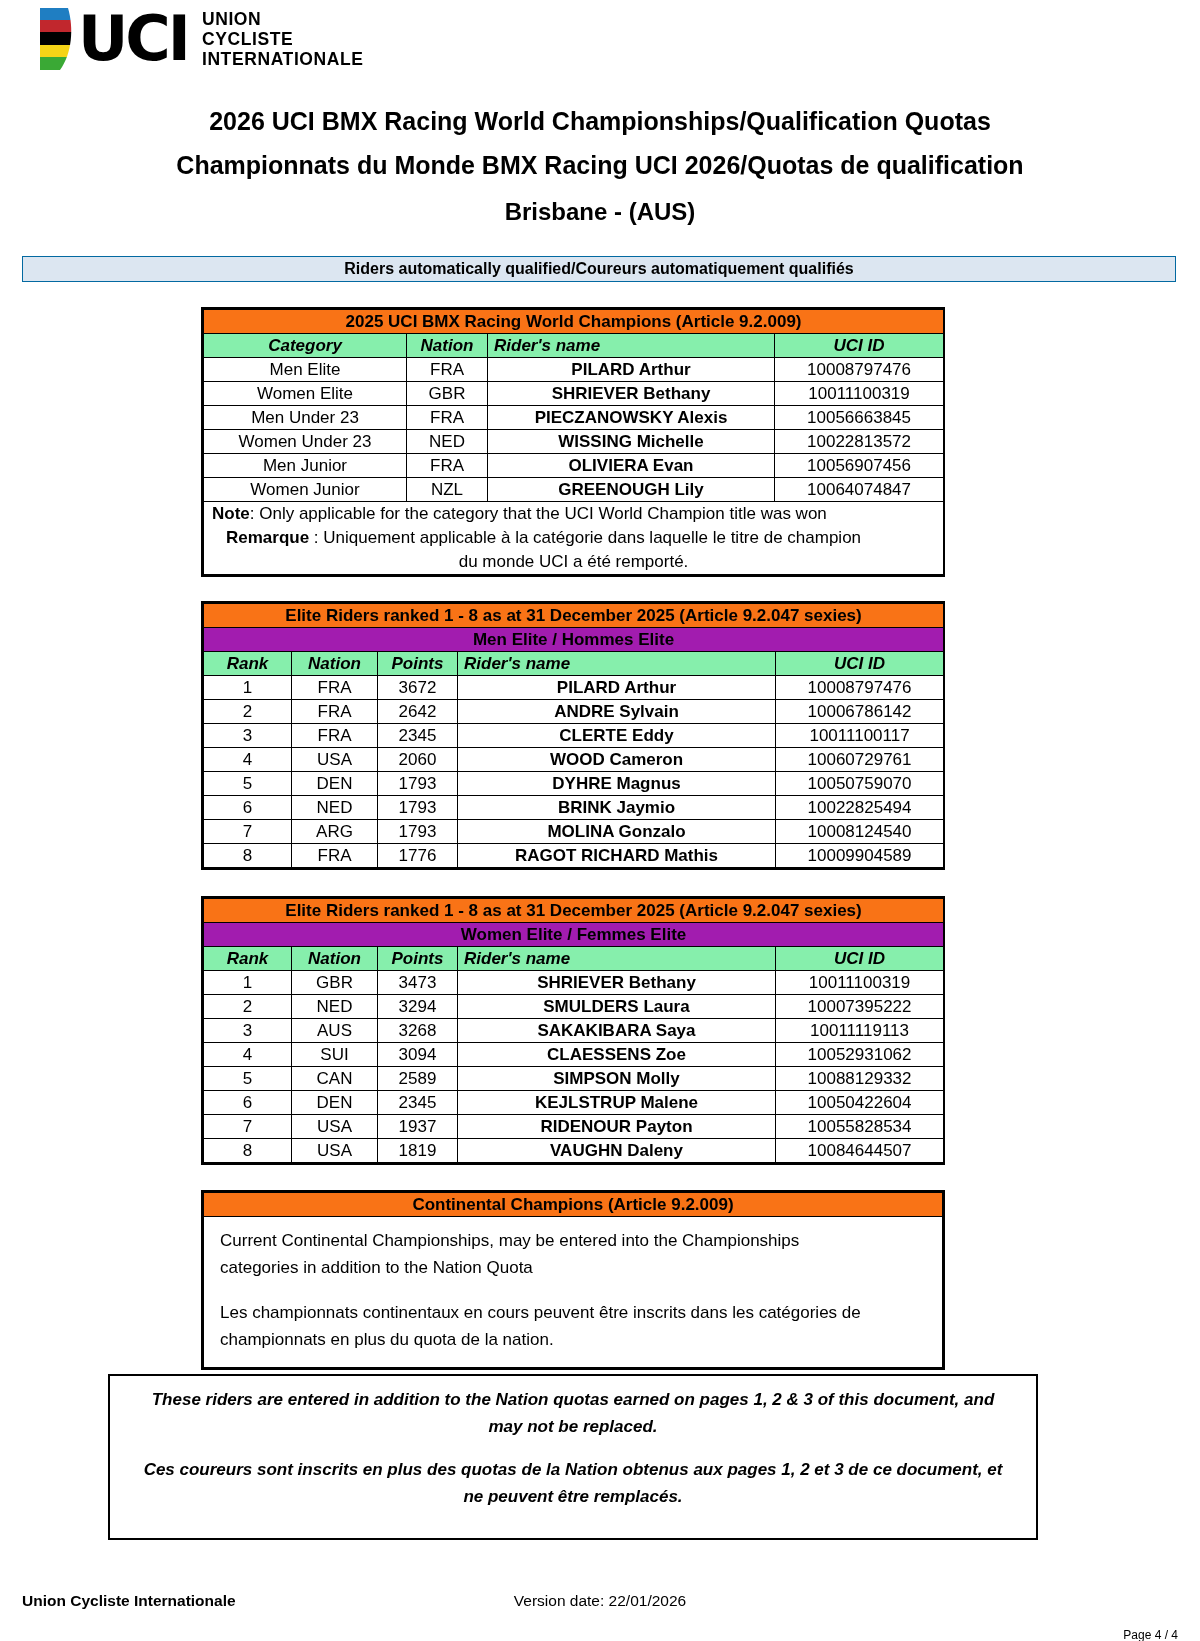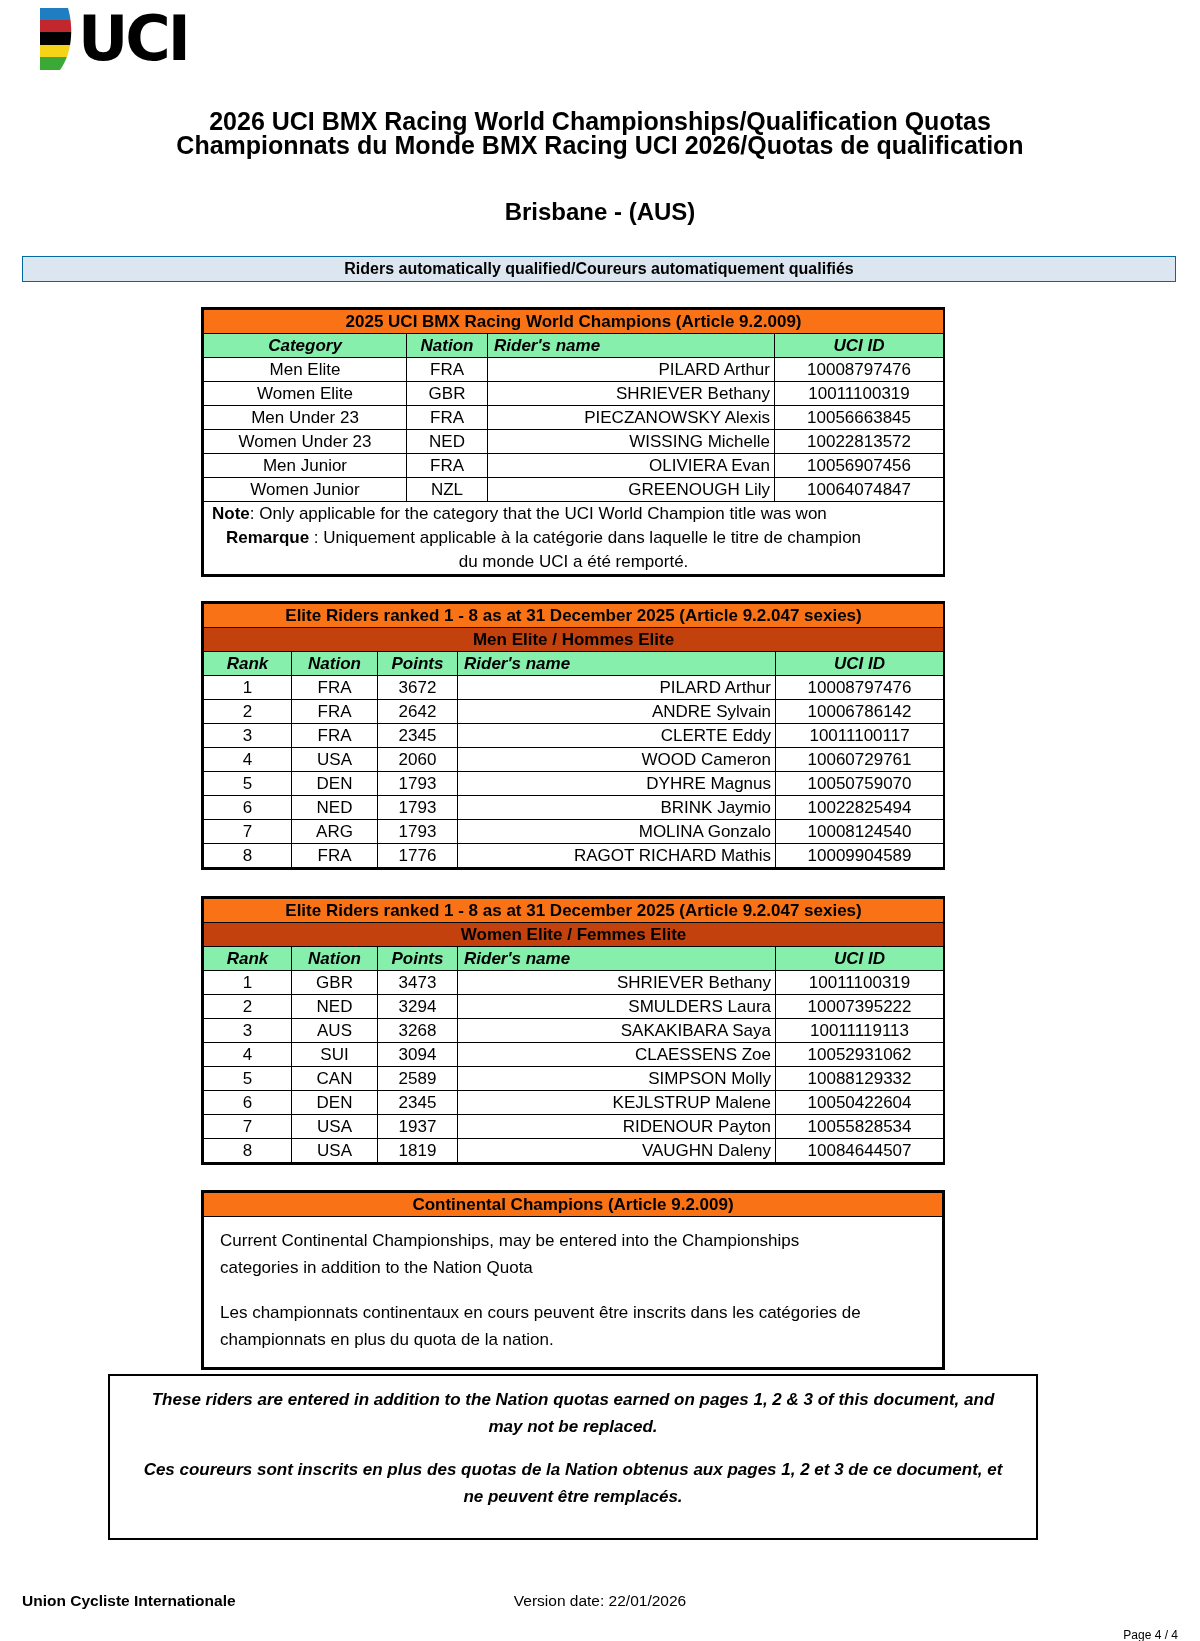--- a/index.html
+++ b/index.html
@@ -51,21 +51,21 @@
   .doc-title {
     position: absolute;
     left: 0;
     width: 1200px;
     text-align: center;
     font-weight: bold;
     font-size: 25px;
     line-height: 34px;
   }
   #title-en { top: 104px; }
-  #title-fr { top: 128px; text-align: center; }
+  #title-fr { top: 148px; text-align: center; }
   #title-city {
     position: absolute;
     left: 0;
     width: 1200px;
     text-align: center;
     top: 198px;
     font-weight: bold;
     font-size: 24px;
   }
 
@@ -107,34 +107,34 @@
     white-space: nowrap;
     overflow: hidden;
   }
   .t-title {
     background: #f97316;
     text-align: center;
     font-weight: bold;
     font-size: 17px;
   }
   .t-sub {
-    background: #c2410c;
+    background: #a21caf;
     text-align: center;
     font-weight: bold;
     font-size: 17px;
   }
   .t-head {
     background: #86efac;
     font-weight: bold;
     font-style: italic;
     text-align: center;
   }
   .t-head.left { text-align: left; padding-left: 6px; }
   .c { text-align: center; }
-  .l { text-align: right; padding-left: 6px; }
+  .l { text-align: center; padding-left: 6px; font-weight: bold; }
 
   
   .note-cell {
     border: 1px solid #000;
     border-top: 1px solid #000;
     padding: 3px 8px 6px 8px;
     font-size: 16.5px;
     line-height: 24px;
   }
   .note-line { text-align: center; }
@@ -198,20 +198,25 @@
     <svg width="40" height="62" viewBox="0 0 40 62" aria-hidden="true">
       <path d="M0,0 H40 L40,12 H0 Z" fill="#1f7ec2"></path>
       <path d="M0,12 H40 L40,24 H0 Z" fill="#c1272d"></path>
       <path d="M0,24 H40 L40,37 H0 Z" fill="#000000"></path>
       <path d="M0,37 H40 L36,49 H0 Z" fill="#f5d417"></path>
       <path d="M0,49 H36 L26,62 H0 Z" fill="#3aa935"></path>
       <path d="M28,0 L40,0 L40,62 L20,62 C32,46 34,20 28,0 Z" fill="#ffffff"></path>
     </svg>
   </div>
   <div class="logo-uci-text">UCI</div>
+  <div class="logo-words">
+    <div>UNION</div>
+    <div>CYCLISTE</div>
+    <div>INTERNATIONALE</div>
+  </div>
 </div>
 
 <div class="doc-title" id="title-en">2026 UCI BMX Racing World Championships/Qualification Quotas</div>
 <div class="doc-title" id="title-fr">Championnats du Monde BMX Racing UCI 2026/Quotas de qualification</div>
 <div id="title-city">Brisbane - (AUS)</div>
 
 <div class="banner">Riders automatically qualified/Coureurs automatiquement qualifiés</div>
 
 <div class="tbl-wrap" id="wc-wrap" style="top:307px;">
   <table class="grid">

